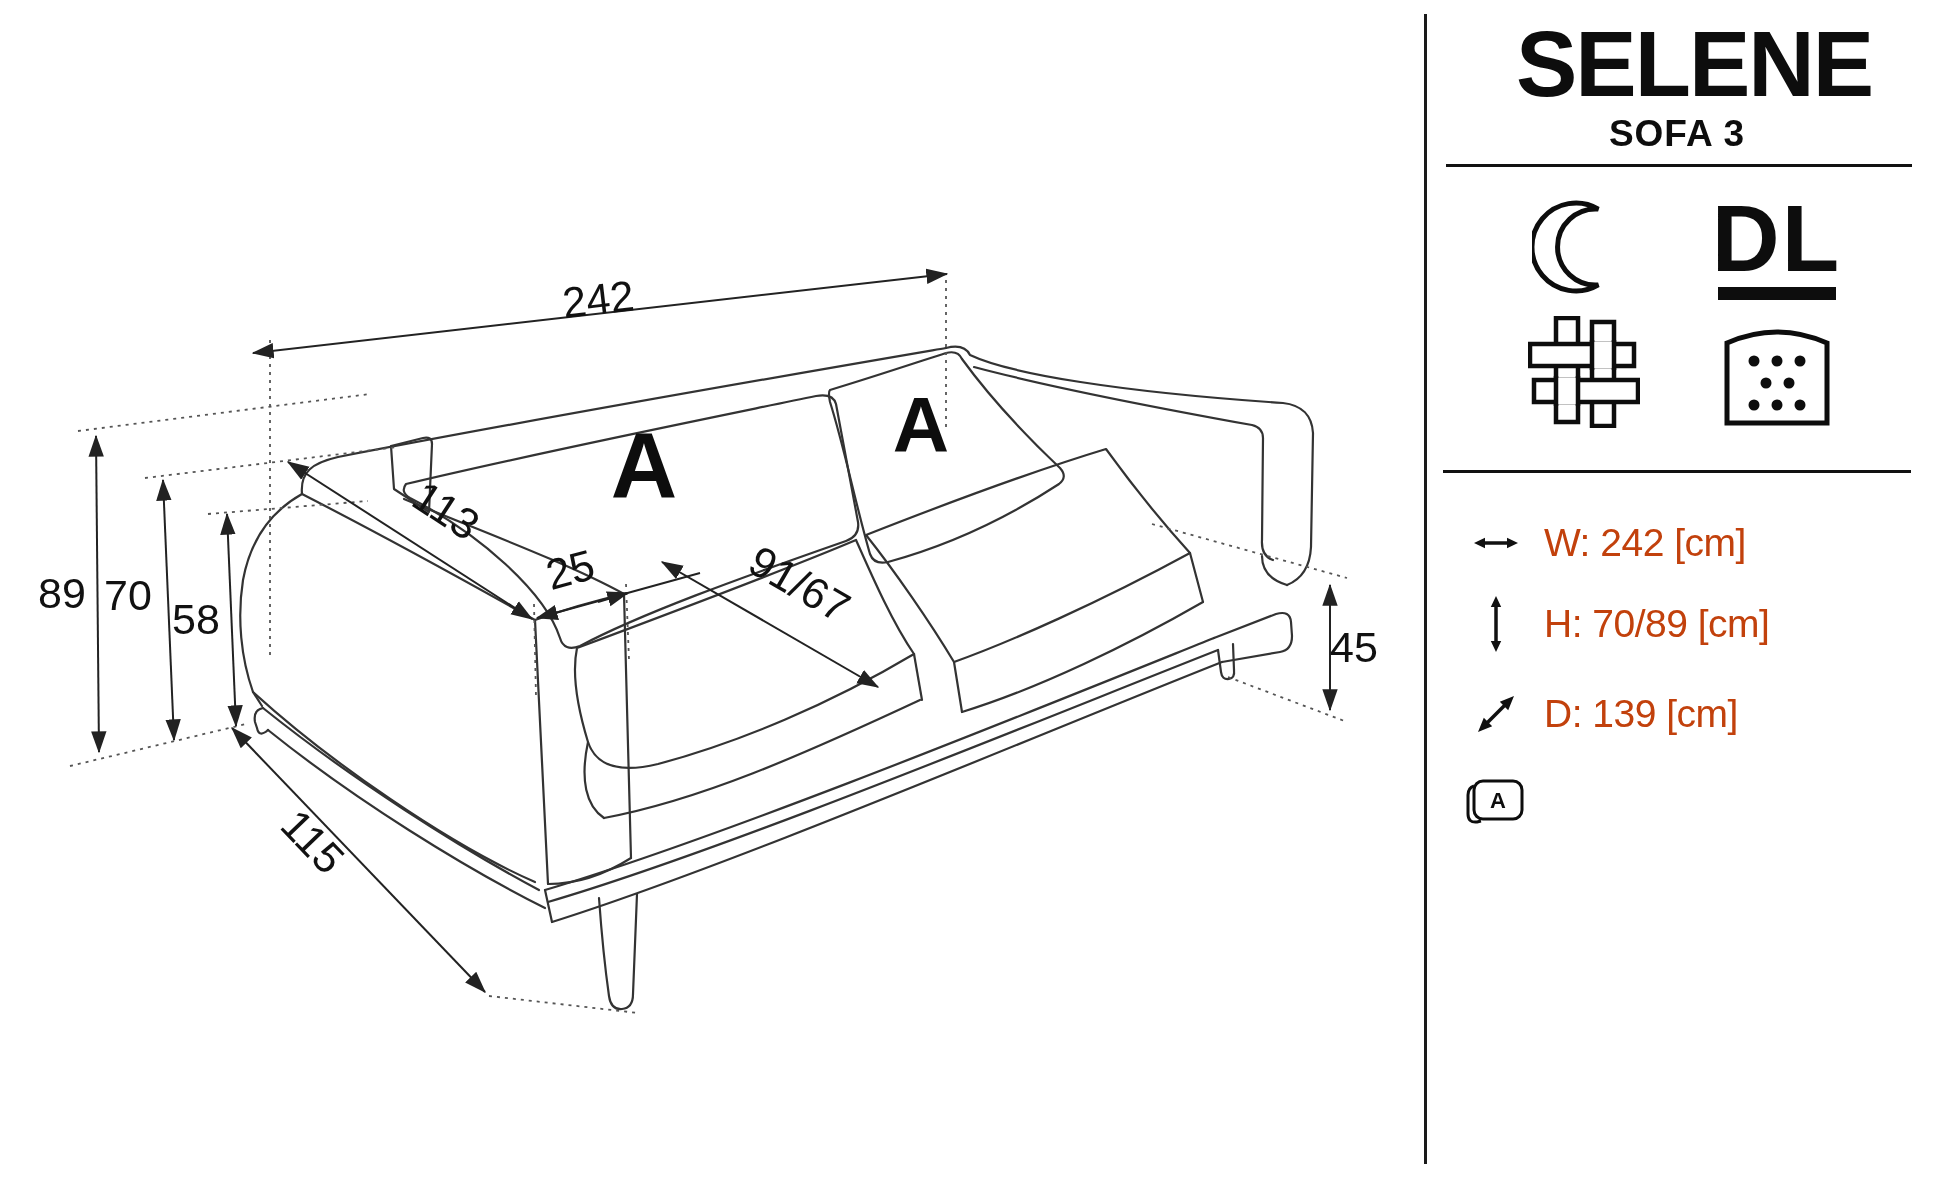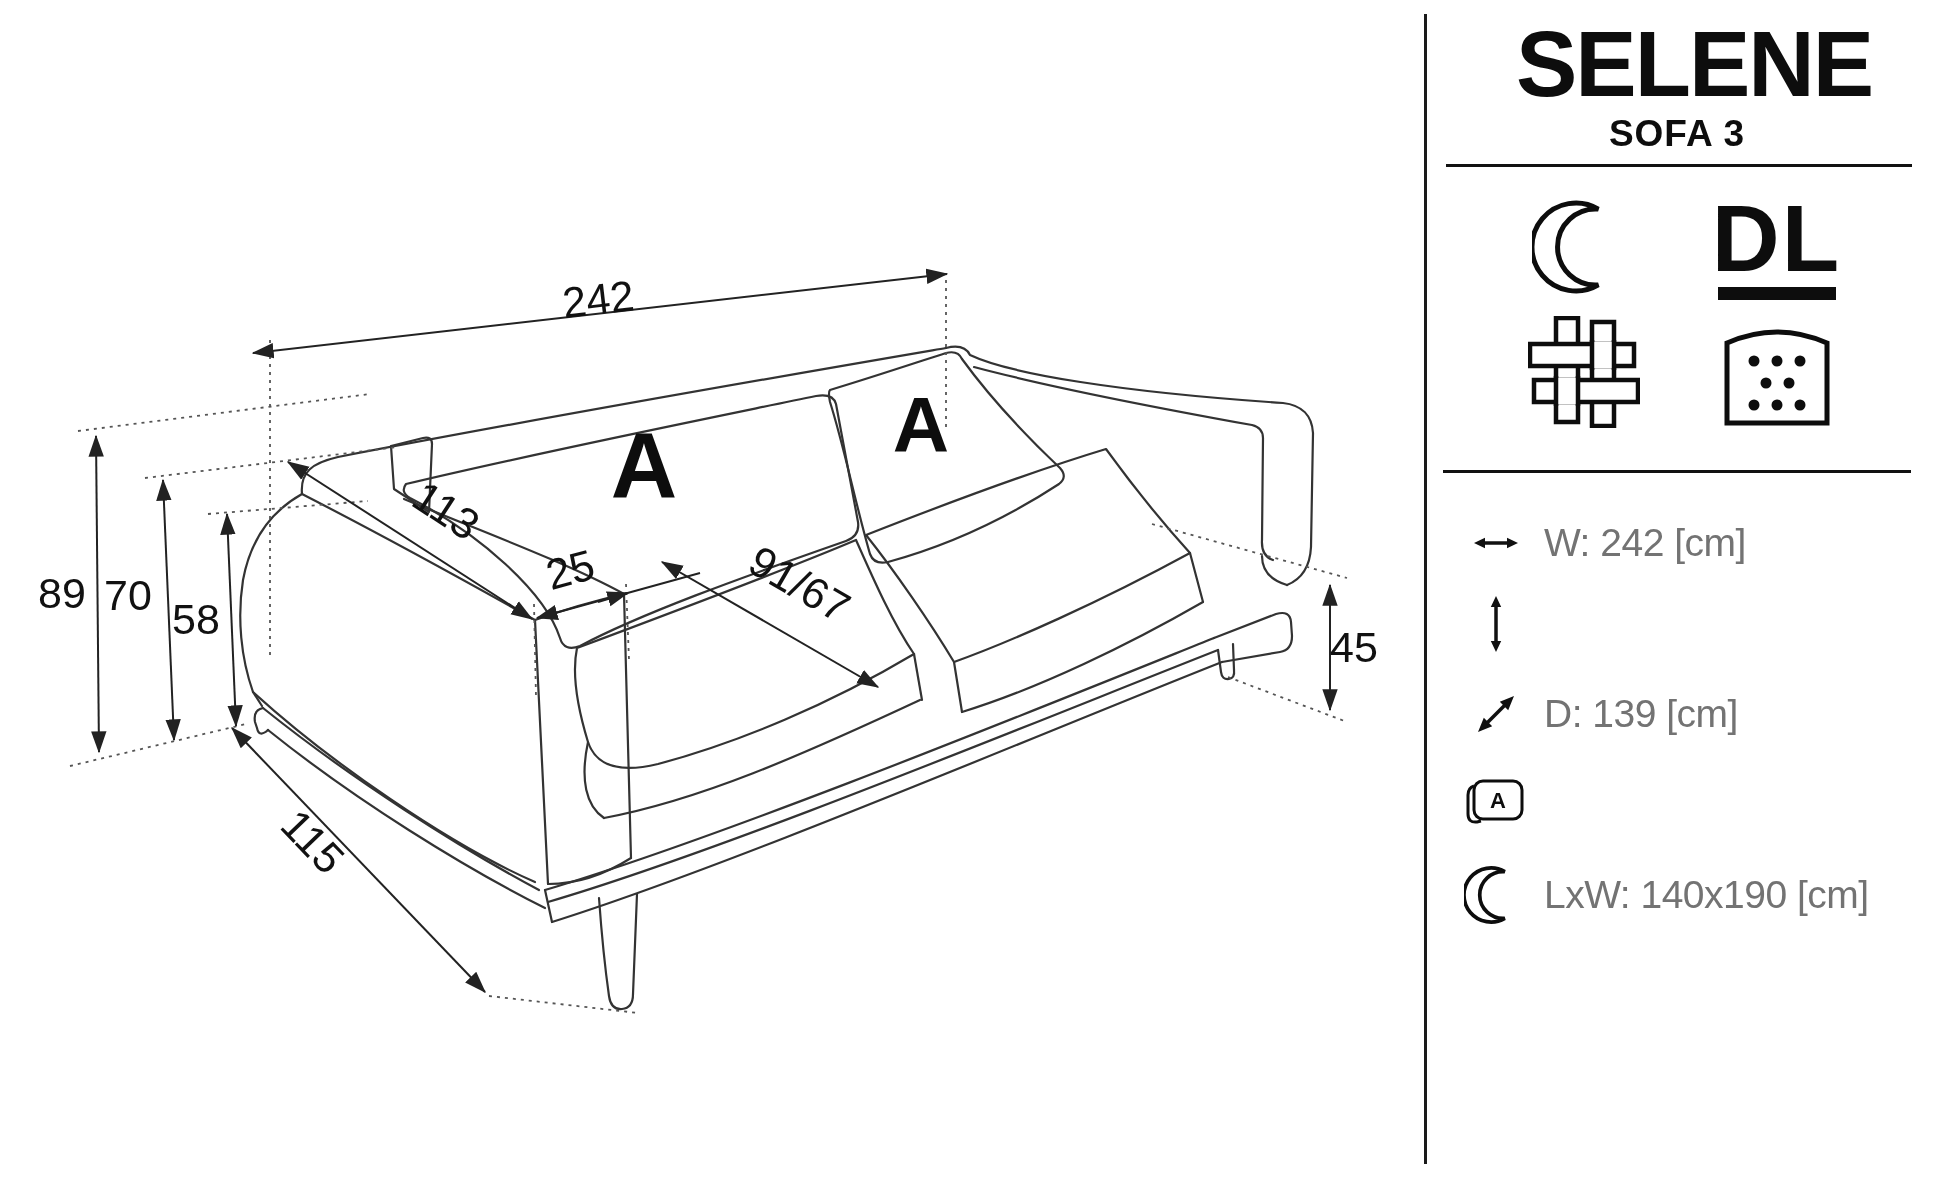--- a/index.html
+++ b/index.html
@@ -16,21 +16,21 @@
   .rule1{left:1446px;top:164px;width:466px;}
   .rule2{left:1443px;top:470px;width:468px;}
   .icons-grid{position:absolute;left:1512px;top:194px;width:336px;
               display:grid;grid-template-columns:1fr 1fr;column-gap:50px;row-gap:16px;
               justify-items:center;align-items:center;}
   .dl-box{display:flex;flex-direction:column;align-items:center;}
   .dl-text{font-size:94px;font-weight:900;letter-spacing:2px;line-height:0.95;color:#0d0d0d;}
   .dl-bar{width:118px;height:13px;background:#0d0d0d;margin-top:4px;}
   .spec-row{position:absolute;left:1448px;width:480px;height:62px;display:flex;align-items:center;}
   .spec-icon{width:96px;flex:none;display:flex;justify-content:center;align-items:center;}
-  .spec-label{font-size:39px;letter-spacing:-0.5px;white-space:nowrap;color:#737373;}
+  .spec-label{font-size:39px;letter-spacing:-0.5px;white-space:nowrap;color:#c2410c;}
   .r1{top:512px}.r2{top:593px}.r3{top:683px}.r4{top:771px}.r5{top:864px}
 </style>
 </head>
 <body>
 
 <div id="stage">
 
   <svg width="1430" height="1199" viewBox="0 0 1430 1199" style="position:absolute;left:0;top:0;">
     <defs>
       <marker id="arw" viewBox="0 0 10 7" refX="9.4" refY="3.5" markerWidth="11" markerHeight="8" orient="auto-start-reverse">
@@ -187,20 +187,21 @@
     <span class="spec-label">W: 242 [cm]</span>
   </div>
 
   <div class="spec-row r2">
     <span class="spec-icon">
       <svg width="20" height="62" viewBox="0 0 20 62">
         <path d="M10,3 L4.8,14 L15.2,14 Z M10,59 L4.8,48 L15.2,48 Z" fill="#111"></path>
         <path d="M10,12 L10,50" stroke="#111" stroke-width="3.5"></path>
       </svg>
     </span>
+    <span class="spec-label">H: 70/89 [cm]</span>
   </div>
 
   <div class="spec-row r3">
     <span class="spec-icon">
       <svg width="50" height="50" viewBox="0 0 50 50">
         <path d="M43,7 L28.8,12.8 L37.2,21.2 Z M7,43 L12.8,28.8 L21.2,37.2 Z" fill="#111"></path>
         <path d="M15,35 L35,15" stroke="#111" stroke-width="3.5"></path>
       </svg>
     </span>
     <span class="spec-label">D: 139 [cm]</span>
@@ -209,22 +210,14 @@
   <div class="spec-row r4">
     <span class="spec-icon">
       <svg width="70" height="56" viewBox="0 0 70 56">
         <path d="M13,12 Q7,14 7,21 L7,40 Q7,49 16,48 L20,47" fill="none" stroke="#0d0d0d" stroke-width="3"></path>
         <rect x="13" y="7" width="48" height="38" rx="9" fill="#fff" stroke="#0d0d0d" stroke-width="3"></rect>
         <text x="37" y="34" text-anchor="middle" font-size="22" font-weight="bold" fill="#0d0d0d">A</text>
       </svg>
     </span>
   </div>
 
-  <div class="spec-row r5">
-    <span class="spec-icon">
-      <svg width="64" height="62" viewBox="0 0 104 100">
-        <path d="M66.3,12.1 A44,44 0 1 0 66.3,87.9 A38,38 0 1 1 66.3,12.1 Z" fill="#fff" stroke="#0d0d0d" stroke-width="6"></path>
-      </svg>
-    </span>
-    <span class="spec-label">LxW: 140x190 [cm]</span>
-  </div>
 
 </div>
 
 </body></html>

